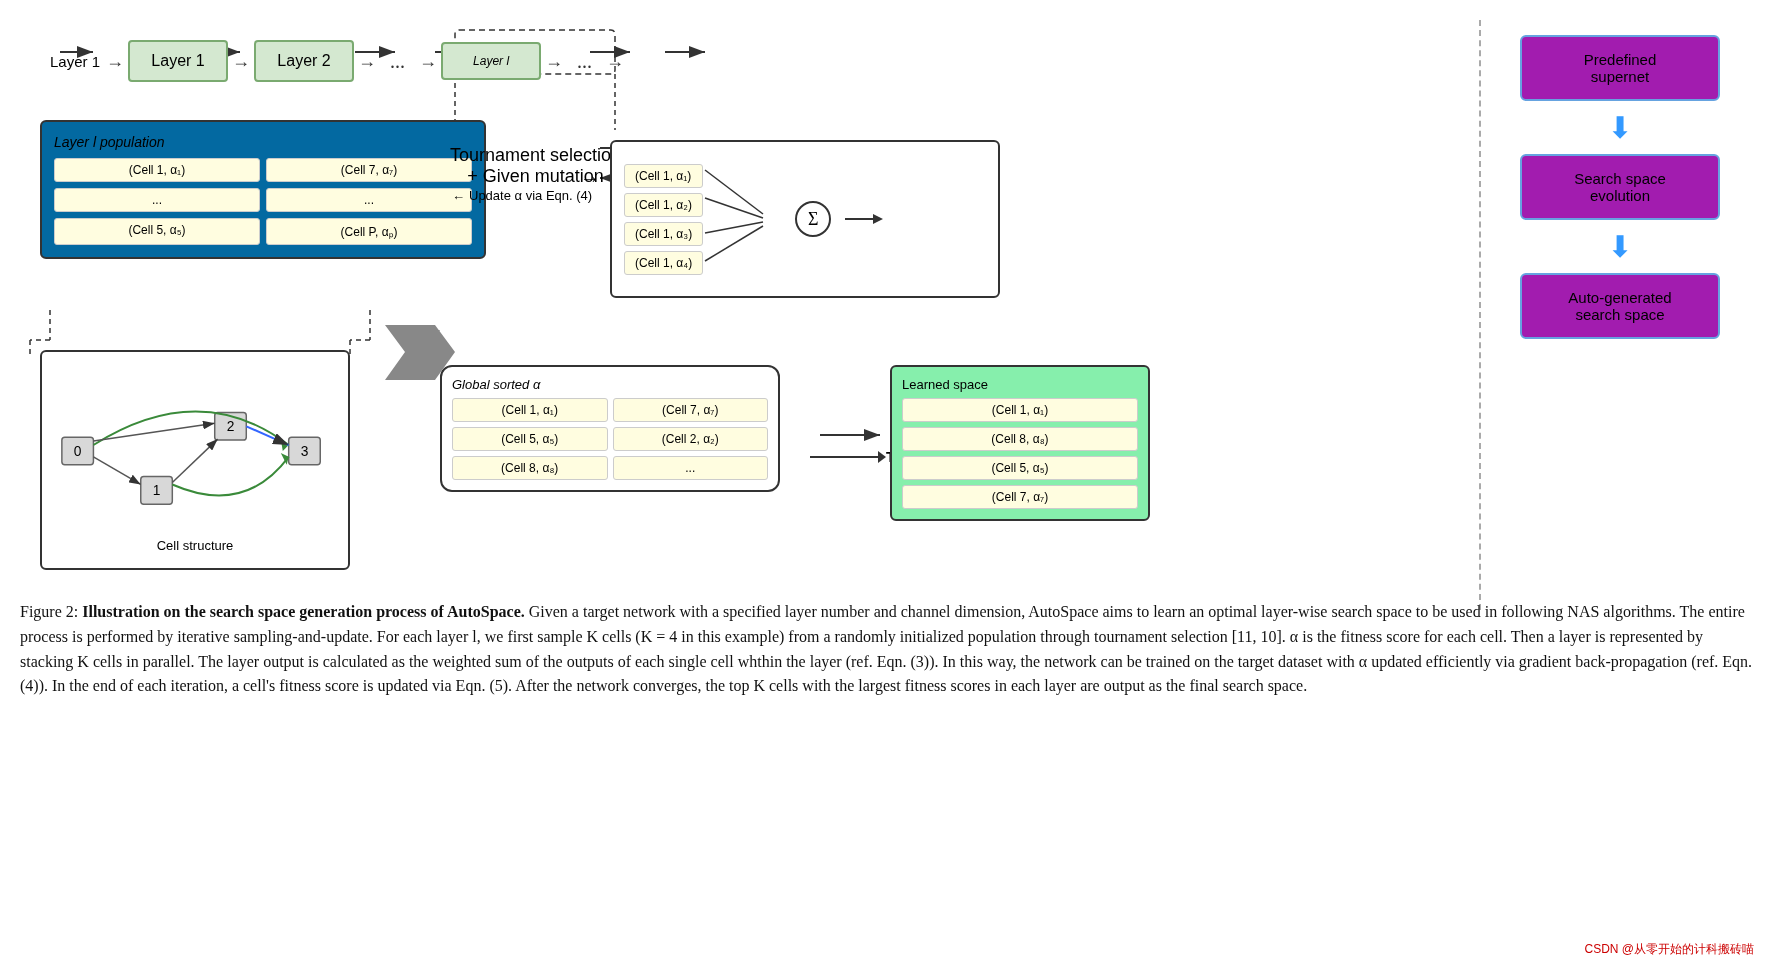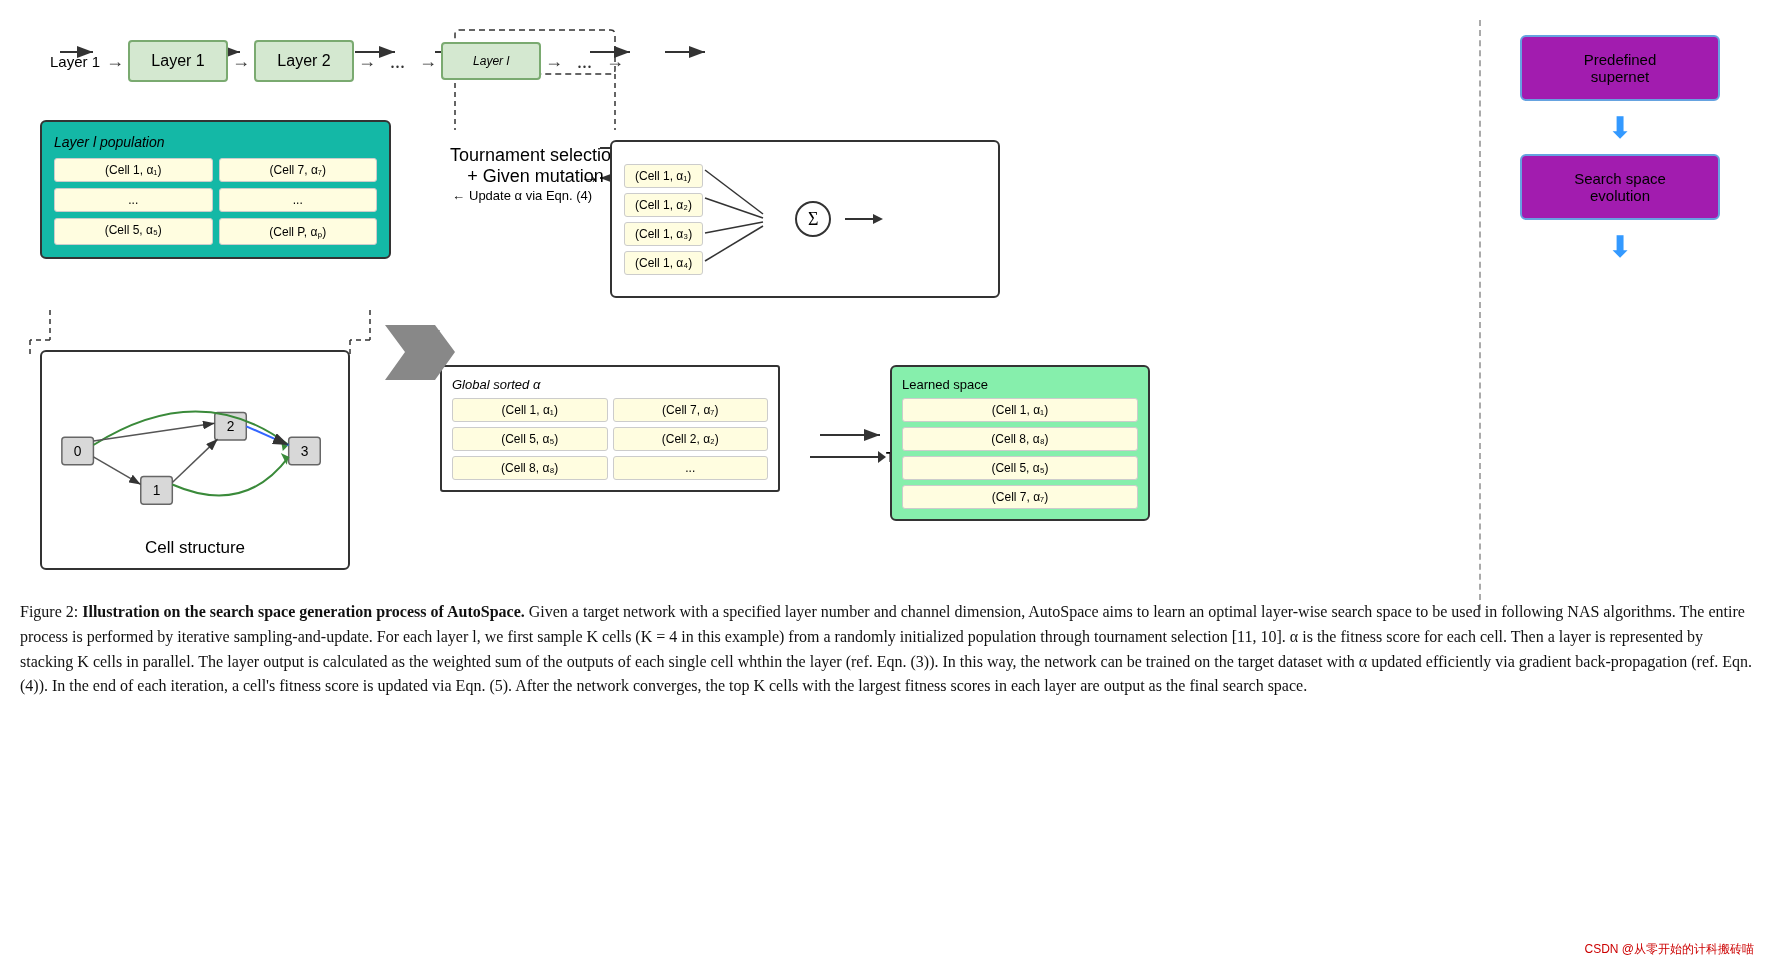--- a/index.html
+++ b/index.html
@@ -91,25 +91,25 @@
       font-size: 20px;
       margin: 0 10px;
       color: #333;
     }
 
     
     .population-box {
       position: absolute;
       top: 100px;
       left: 20px;
-      width: 351px;
+      width: 446px;
       border: 2px solid #333;
       border-radius: 6px;
       padding: 12px;
-      background: #14b8a6;
+      background: #0369a1;
     }
 
     .population-title {
       font-family: Arial, sans-serif;
       font-size: 14px;
       font-style: italic;
       margin-bottom: 8px;
     }
 
     .pop-grid {
@@ -142,21 +142,21 @@
     }
 
     .cell-structure-svg {
       width: 100%;
       height: 170px;
     }
 
     .cell-structure-label {
       text-align: center;
       font-family: Arial, sans-serif;
-      font-size: 17px;
+      font-size: 13px;
       margin-top: 2px;
     }
 
     .cells-column {
       display: flex;
       flex-direction: column;
       gap: 5px;
     }
 
     .cell-item {
@@ -181,21 +181,21 @@
       margin: 0 12px;
     }
 
     
     .global-sorted-box {
       position: absolute;
       top: 345px;
       left: 420px;
       width: 340px;
       border: 2px solid #333;
-      border-radius: 3px;
+      border-radius: 12px;
       padding: 10px;
       background: #fff;
     }
 
     .global-title {
       font-family: Arial, sans-serif;
       font-size: 13px;
       font-style: italic;
       margin-bottom: 6px;
     }
@@ -485,20 +485,23 @@
 
     <div class="right-panel">
       <div class="rp-box">
         <span>Predefined<br>supernet</span>
       </div>
       <div class="rp-arrow">⬇</div>
       <div class="rp-box">
         <span>Search space<br>evolution</span>
       </div>
       <div class="rp-arrow">⬇</div>
+      <div class="rp-box">
+        <span>Auto-generated<br>search space</span>
+      </div>
     </div>
   </div>
 
   <div class="caption-area">
     <p>
       <span class="caption-figure-label">Figure 2:</span>
       <span class="caption-bold">Illustration on the search space generation process of AutoSpace.</span>
       <span> Given a target network with a specified layer number and channel dimension, AutoSpace aims to learn an optimal layer-wise search space to be used in following NAS algorithms. The entire process is performed by iterative sampling-and-update. For each layer l, we first sample K cells (K = 4 in this example) from a randomly initialized population through tournament selection [11, 10]. α is the fitness score for each cell. Then a layer is represented by stacking K cells in parallel. The layer output is calculated as the weighted sum of the outputs of each single cell whthin the layer (ref. Eqn. (3)). In this way, the network can be trained on the target dataset with α updated efficiently via gradient back-propagation (ref. Eqn. (4)). In the end of each iteration, a cell's fitness score is updated via Eqn. (5). After the network converges, the top K cells with the largest fitness scores in each layer are output as the final search space.</span>
     </p>
   </div>

